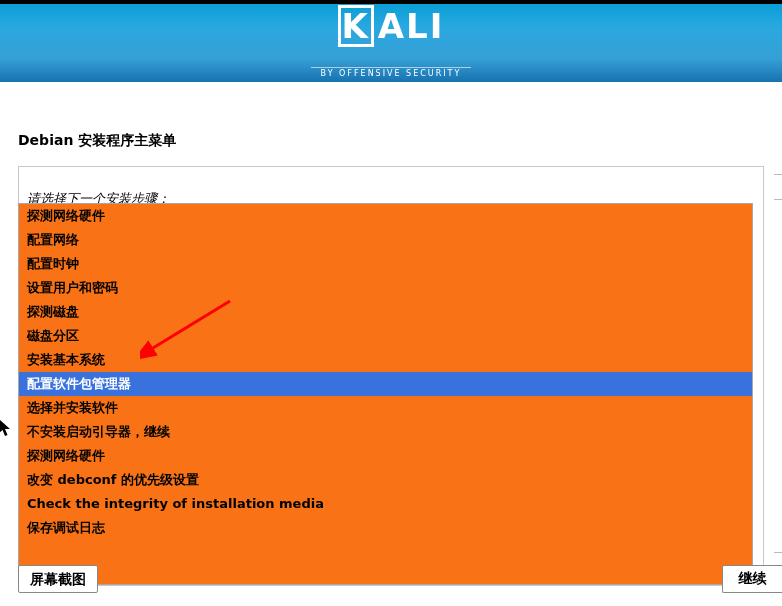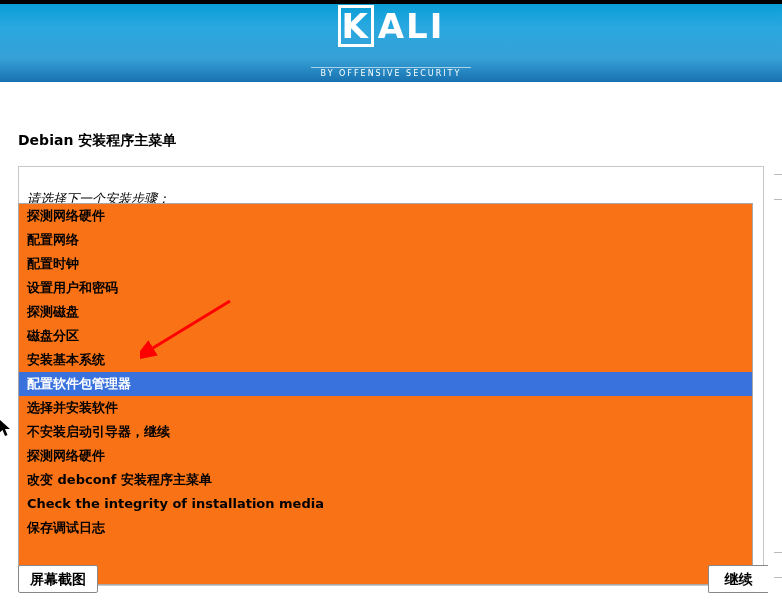--- a/index.html
+++ b/index.html
@@ -152,24 +152,25 @@
     cursor: pointer;
     box-sizing: border-box;
     border-radius: 2px;
   }
   .btn.screenshot {
     width: 80px;
   }
   .btn.continue {
     width: 60px;
     float: right;
-    margin-right: 14px;
+    margin-right: 0;
     border-right: none;
     border-top-right-radius: 0;
     border-bottom-right-radius: 0;
+    font-family: Liberation Mono, monospace;
   }
 
   
   .arrow {
     position: absolute;
     left: 140px;
     top: 295px;
     pointer-events: none;
   }
   .mouse-cursor {
@@ -207,21 +208,21 @@
             <div class="list-item">配置网络</div>
             <div class="list-item">配置时钟</div>
             <div class="list-item">设置用户和密码</div>
             <div class="list-item">探测磁盘</div>
             <div class="list-item">磁盘分区</div>
             <div class="list-item">安装基本系统</div>
             <div class="list-item selected">配置软件包管理器</div>
             <div class="list-item">选择并安装软件</div>
             <div class="list-item">不安装启动引导器，继续</div>
             <div class="list-item">探测网络硬件</div>
-            <div class="list-item">改变 debconf 安装程序主菜单</div>
+            <div class="list-item">改变 debconf 的优先级设置</div>
             <div class="list-item">Check the integrity of installation media</div>
             <div class="list-item">保存调试日志</div>
           </div>
       </div>
     </div>
   </div>
 
   <div class="right-ticks"></div>
   <div class="right-ticks2"></div>
 

